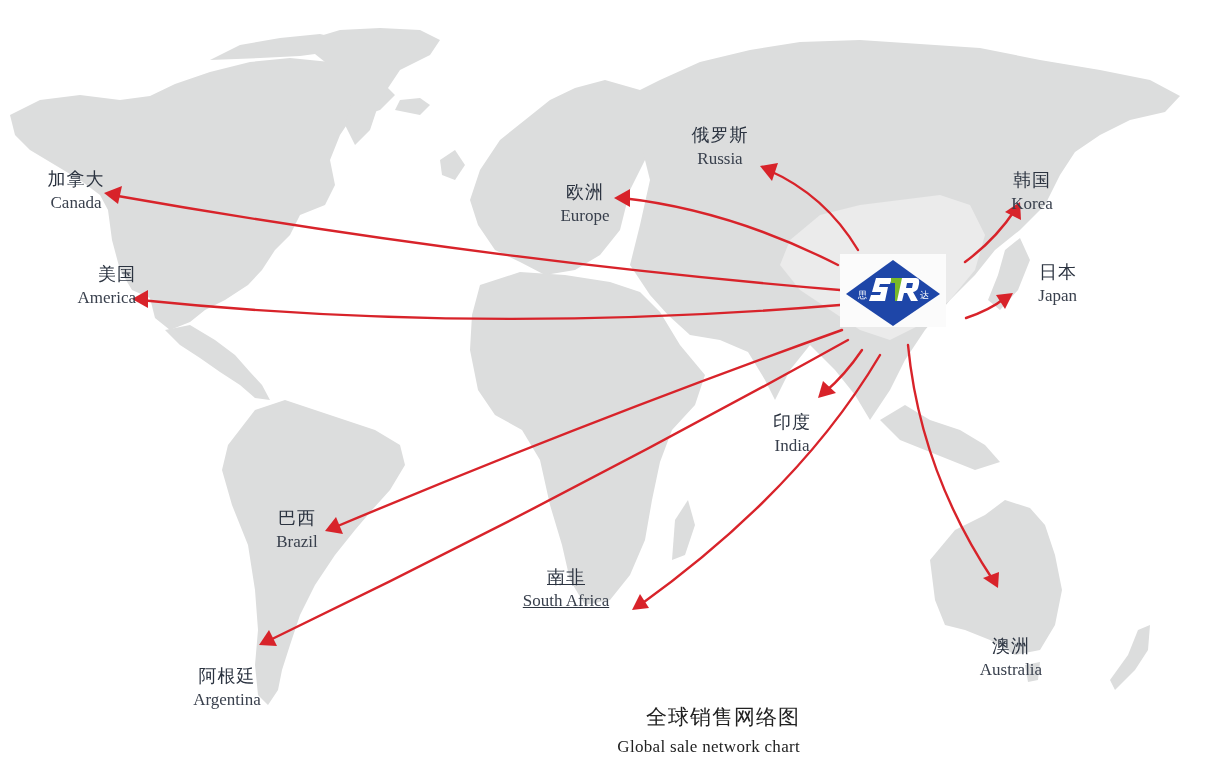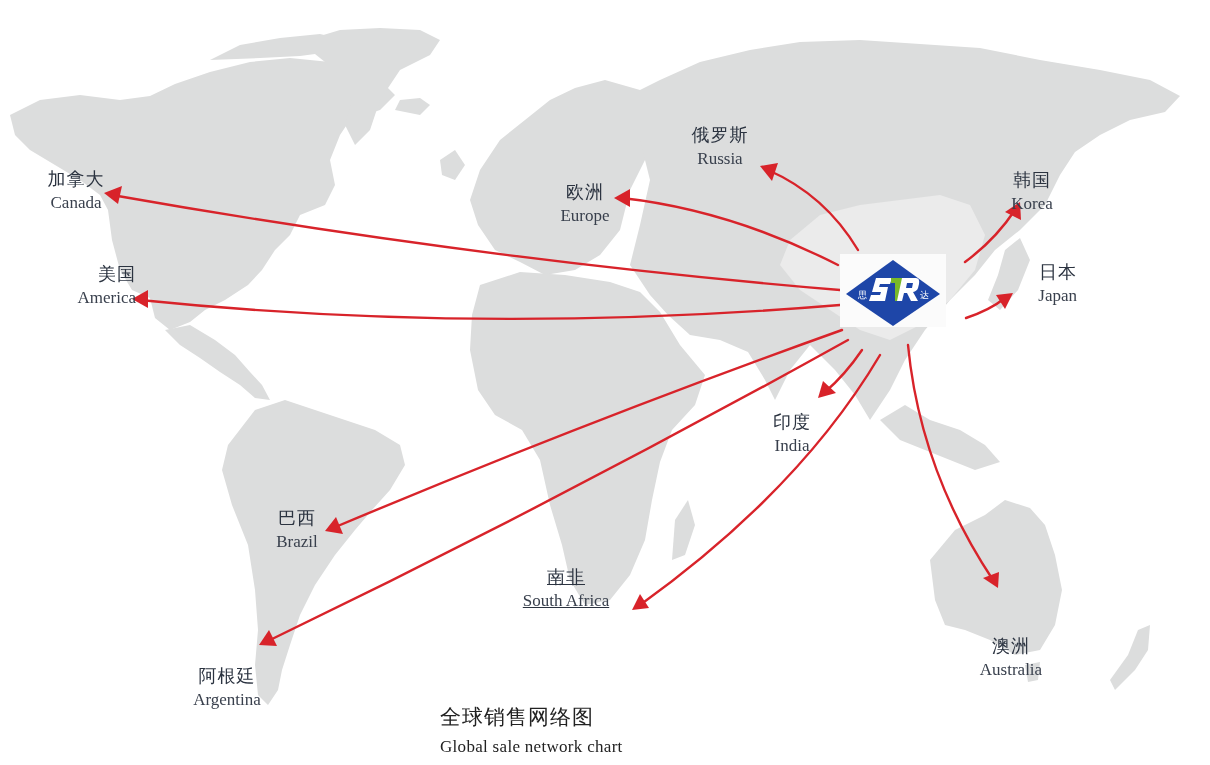--- a/index.html
+++ b/index.html
@@ -6,21 +6,21 @@
   body { width:1210px; height:765px; position:relative; overflow:hidden;
          font-family:"Liberation Serif", "DejaVu Serif", serif; }
   #map { position:absolute; left:0; top:0; width:1210px; height:765px; }
   .land { fill:#dcdddd; }
   .land-light { fill:#ebebeb; }
   .route { fill:none; stroke:#d8232a; stroke-width:2.4; stroke-linecap:round; }
   .label { position:absolute; text-align:center; color:#2b3340; line-height:1; }
   .label .zh { display:block; font-family:"DejaVu Sans", sans-serif; font-size:18px; letter-spacing:1px; }
   .label .en { display:block; font-size:17px; margin-top:6px; color:#39404d; }
   .logo { position:absolute; left:840px; top:254px; width:106px; height:73px; background:#fbfbfb; }
-  .title { position:absolute; left:440px; top:703px; width:360px; text-align:left; color:#222; }
+  .title { position:absolute; left:440px; top:703px; width:360px; text-align:right; color:#222; }
   .title .zh { display:block; font-family:"DejaVu Sans", sans-serif; font-size:21px; letter-spacing:1px; }
   .title .en { display:block; font-size:17px; margin-top:6px; letter-spacing:0.3px; }
 </style>
 </head>
 <body>
 
 <svg id="map" viewBox="0 0 1210 765" xmlns="http://www.w3.org/2000/svg">
   <defs>
     <marker id="arrowhead" markerWidth="10" markerHeight="10" refX="2" refY="5" orient="auto" markerUnits="userSpaceOnUse">
       <path d="M0,0 L0,0"></path>

